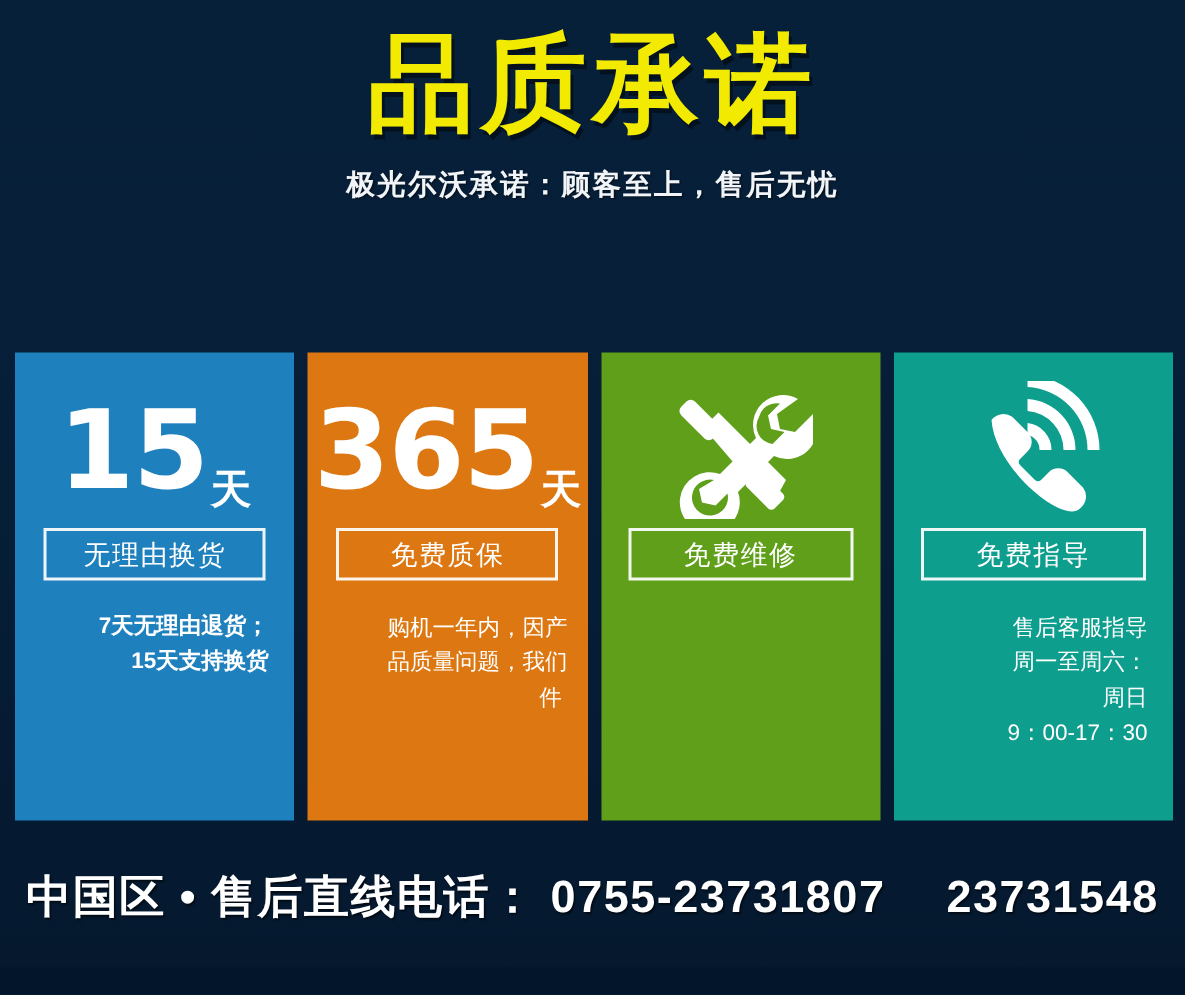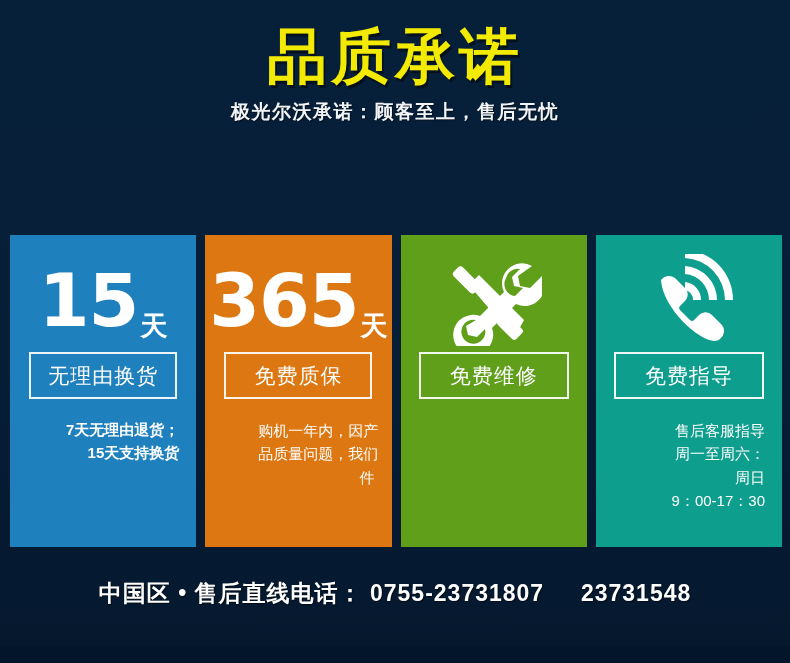--- a/index.html
+++ b/index.html
@@ -23,22 +23,22 @@
   .banner {
     background: linear-gradient(180deg, #07203a 0%, #061d36 58%, #05182e 100%);
   }
 
   
   .header {
     padding-top: 26px;
     text-align: center;
   }
   .main-title {
-    font-family: Liberation Sans, sans-serif;
-    font-size: 60px;
+    font-family: Liberation Mono, monospace;
+    font-size: 71px;
     line-height: 1.02;
     font-weight: bold;
     color: #f2ea00;
     letter-spacing: 4px;
     margin: 0;
     text-shadow: 2px 3px 0 rgba(0,0,0,0.45);
   }
   .sub-title {
     margin: 12px 0 0 0;
     font-size: 19px;
@@ -99,26 +99,26 @@
     display: flex;
     align-items: center;
     justify-content: center;
   }
   .iconwrap svg { display: block; }
 
   
   .badge {
     margin: 3px auto 0 auto;
     width: 148px;
-    height: 47px;
+    height: 35px;
     border: 2px solid rgba(255,255,255,0.92);
     display: flex;
     align-items: center;
     justify-content: center;
-    font-size: 21px;
+    font-size: 18px;
     letter-spacing: 1px;
     box-sizing: border-box;
   }
   .card-teal .badge,
   .card-green .badge { width: 150px; }
 
   
   .body {
     margin-top: 20px;
     font-size: 15px;
@@ -131,21 +131,21 @@
   .body .ln { display: block; white-space: nowrap; }
 
   
   .footer {
     position: absolute;
     left: 0;
     right: 0;
     top: 578px;
     text-align: center;
     color: #ffffff;
-    font-size: 23px;
+    font-size: 30px;
     letter-spacing: 1px;
     font-weight: bold;
     text-shadow: 1px 1px 1px rgba(0,0,0,0.55);
   }
   .footer .gap { display: inline-block; width: 22px; }
   .bottom-band {
     position: absolute;
     left: 0;
     bottom: 0;
     width: 790px;

